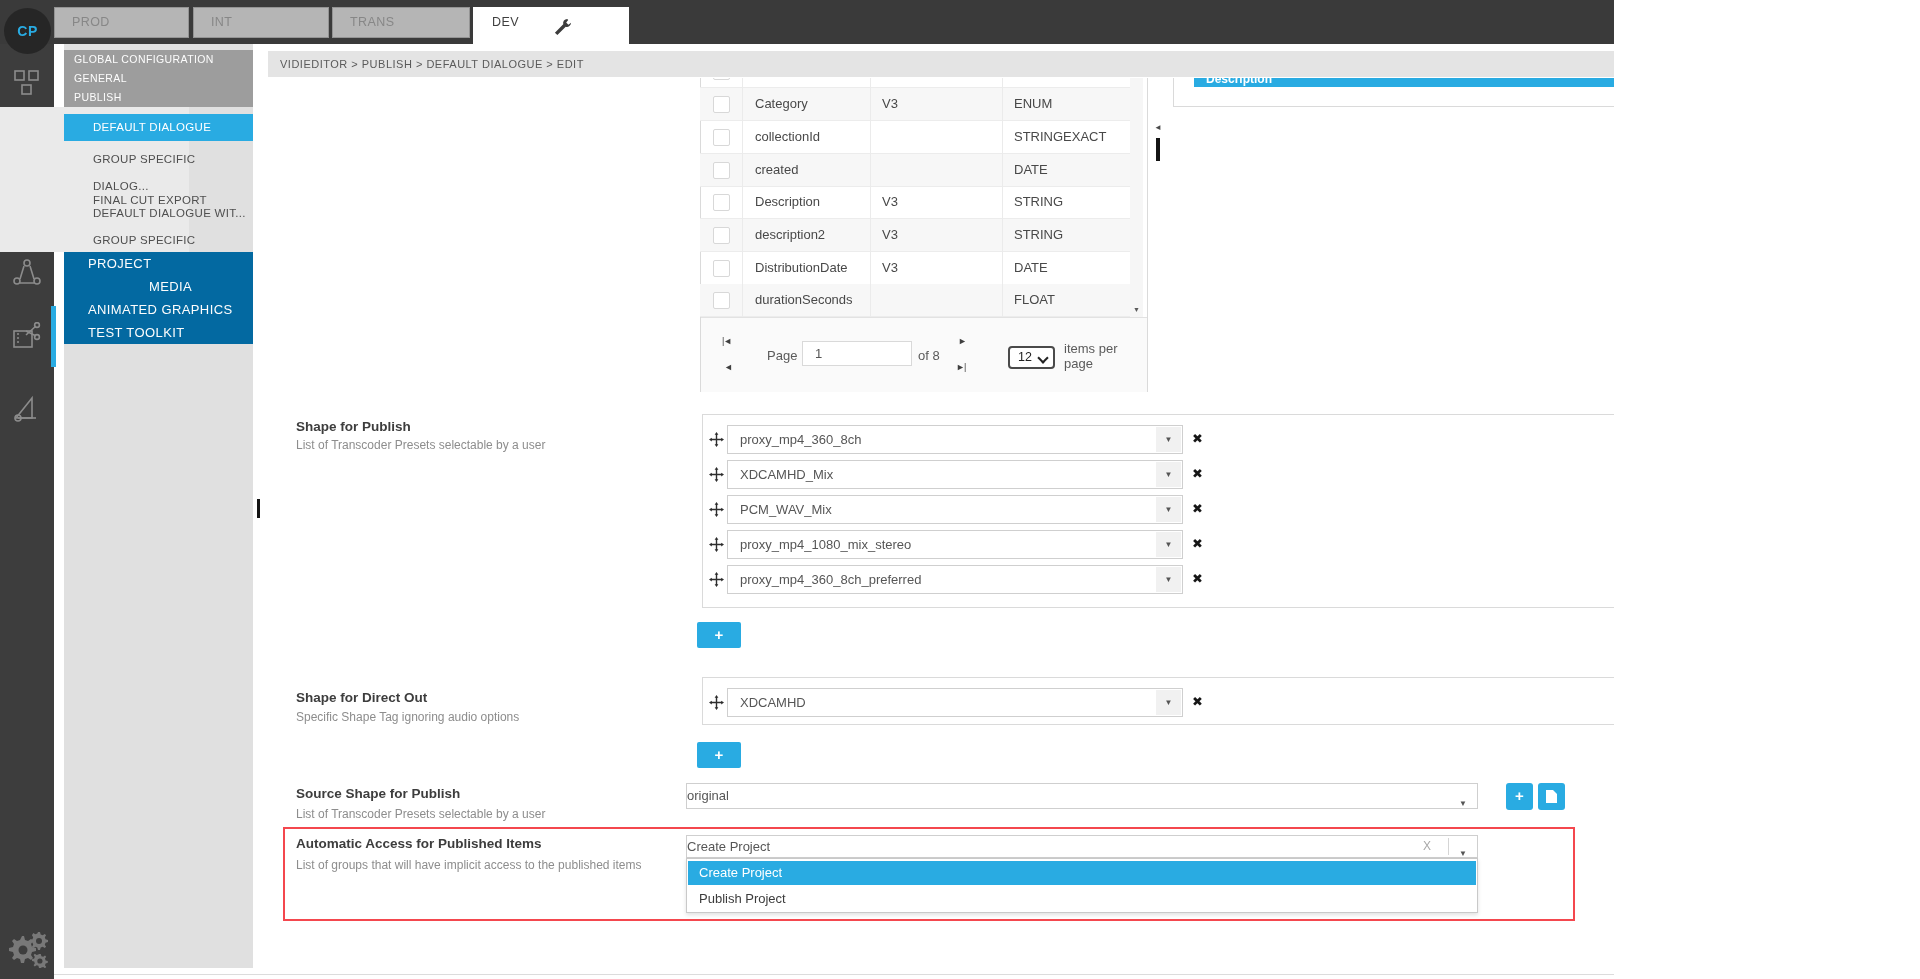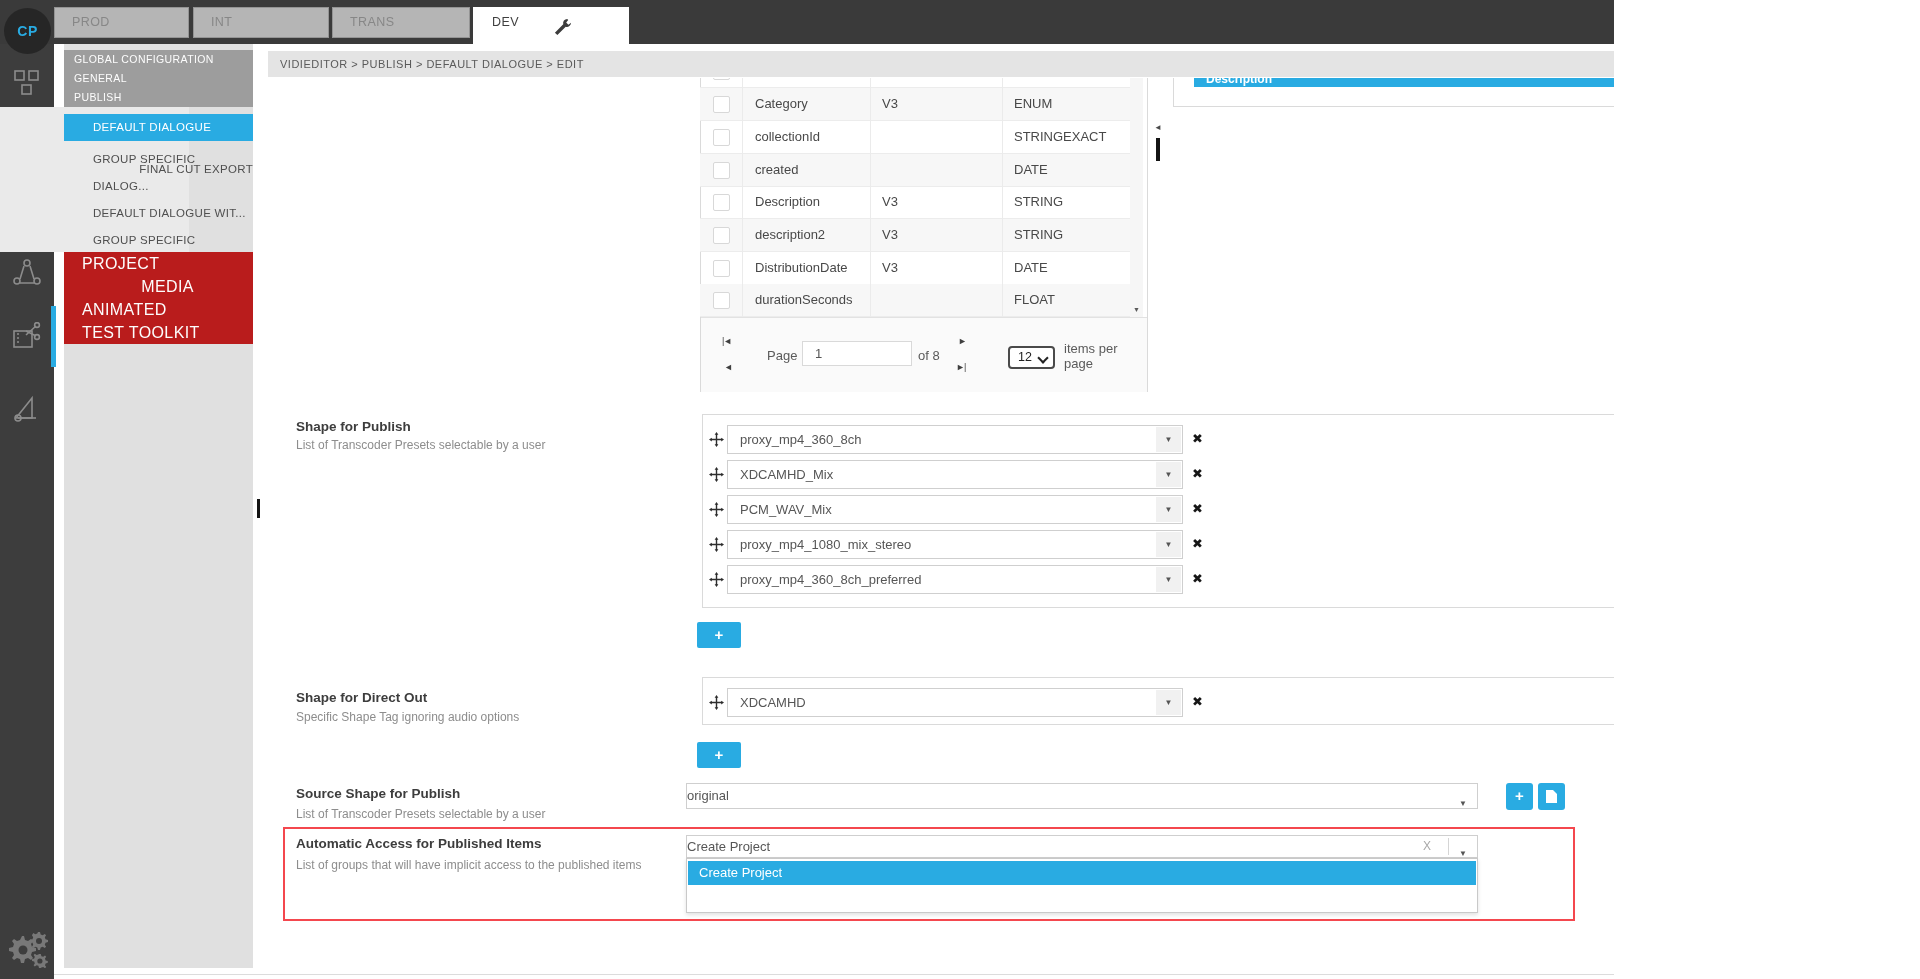--- a/index.html
+++ b/index.html
@@ -25,22 +25,22 @@
   .rail-indicator{left:51px;width:5px;height:61px;background:#29abe2;z-index:5;}
 
   
   .menupanel{left:64px;top:44px;width:189px;height:924px;background:#e0e0e0;}
   .m-head{left:0;width:189px;height:19px;background:#9d9d9d;color:#fdfdfd;font-size:10.5px;
           line-height:19px;padding-left:10px;box-sizing:border-box;letter-spacing:.4px;cursor:pointer;}
   .m-subblock{left:0;width:189px;background:#eaeaea;}
   .m-sub{left:0;width:189px;height:27px;color:#4f4f4f;font-size:11.5px;line-height:27px;
          padding-left:29px;box-sizing:border-box;letter-spacing:.3px;cursor:pointer;}
   .m-sub-active{background:#29abe2;color:#fff;}
-  .m-dark{left:0;width:189px;height:23px;background:#b91c1c;color:#fdfdfd;font-size:16px;
-          line-height:23px;padding-left:18px;box-sizing:border-box;letter-spacing:.4px;cursor:pointer;}
+  .m-dark{left:0;width:189px;height:23px;background:#0369a1;color:#fdfdfd;font-size:13px;
+          line-height:23px;padding-left:24px;box-sizing:border-box;letter-spacing:.4px;cursor:pointer;}
 
   
   .breadcrumb{left:268px;top:51px;width:1625px;height:26px;background:#e4e4e4;color:#5a5a5a;
               font-size:11px;line-height:26px;padding-left:12px;box-sizing:border-box;letter-spacing:.5px;}
 
   
   .tablepanel{left:700px;top:78px;width:448px;height:314px;border:1px solid #dadada;border-top:none;
               box-sizing:border-box;background:#fff;}
   .tclip{left:700px;top:78px;width:443px;height:239px;overflow:hidden;}
   .trow{position:absolute;left:0;width:430px;height:33px;border-bottom:1px solid #ececec;
@@ -196,21 +196,21 @@
     </g>
   </svg>
 
   <div class="abs menupanel"></div>
   <div class="abs m-head" style="left:64px;top:50px;">GLOBAL CONFIGURATION</div>
   <div class="abs m-head" style="left:64px;top:69px;">GENERAL</div>
   <div class="abs m-head" style="left:64px;top:88px;">PUBLISH</div>
   <div class="abs m-subblock" style="top:107px;height:145px;"></div>
   <div class="abs m-sub m-sub-active" style="left:64px;top:114px;">DEFAULT DIALOGUE</div>
   <div class="abs m-sub" style="left:64px;top:146px;">GROUP SPECIFIC DIALOG...</div>
-  <div class="abs m-sub" style="left:64px;top:156px;text-align:right;">FINAL CUT EXPORT</div>
+  <div class="abs m-sub" style="left:64px;top:187px;">FINAL CUT EXPORT</div>
   <div class="abs m-sub" style="left:64px;top:200px;">DEFAULT DIALOGUE WIT...</div>
   <div class="abs m-sub" style="left:64px;top:227px;">GROUP SPECIFIC DIALOG...</div>
   <div class="abs m-dark" style="left:64px;top:252px;">PROJECT</div>
   <div class="abs m-dark" style="left:64px;top:275px;text-align:center;">MEDIA</div>
   <div class="abs m-dark" style="left:64px;top:298px;">ANIMATED GRAPHICS</div>
   <div class="abs m-dark" style="left:64px;top:321px;">TEST TOOLKIT</div>
 
   <div class="abs breadcrumb">VIDIEDITOR &gt; PUBLISH &gt; DEFAULT DIALOGUE &gt; EDIT</div>
 
   <div class="abs tablepanel"></div>
@@ -410,20 +410,21 @@
   <div class="abs sec-title" style="left:296px;top:836px;">Automatic Access for Published Items</div>
   <div class="abs sec-sub" style="left:296px;top:858px;">List of groups that will have implicit access to the published items</div>
   <div class="abs flat-select" style="top:835px;height:23px;line-height:21px;">
     <span>Create Project</span>
     <span class="abs" style="right:46px;top:0;font-size:12px;color:#a9a9a9;cursor:pointer;">X</span>
     <span class="abs" style="right:28px;top:2px;bottom:2px;width:1px;background:#d5d5d5;"></span>
     <span class="flat-arrow">▼</span>
   </div>
   <div class="abs dd-list">
     <div class="dd-opt sel" style="top:2px;">Create Project</div>
+    <div class="dd-opt plain" style="top:28px;">Publish Project</div>
   </div>
 
   <div class="abs redbox"></div>
 
   <div class="abs vtrack"></div>
   <div class="abs varrow" style="top:80px;">▲</div>
   <div class="abs vthumb"></div>
   <div class="abs varrow" style="top:952px;">▼</div>
   <div class="abs bottomline"></div>
 

